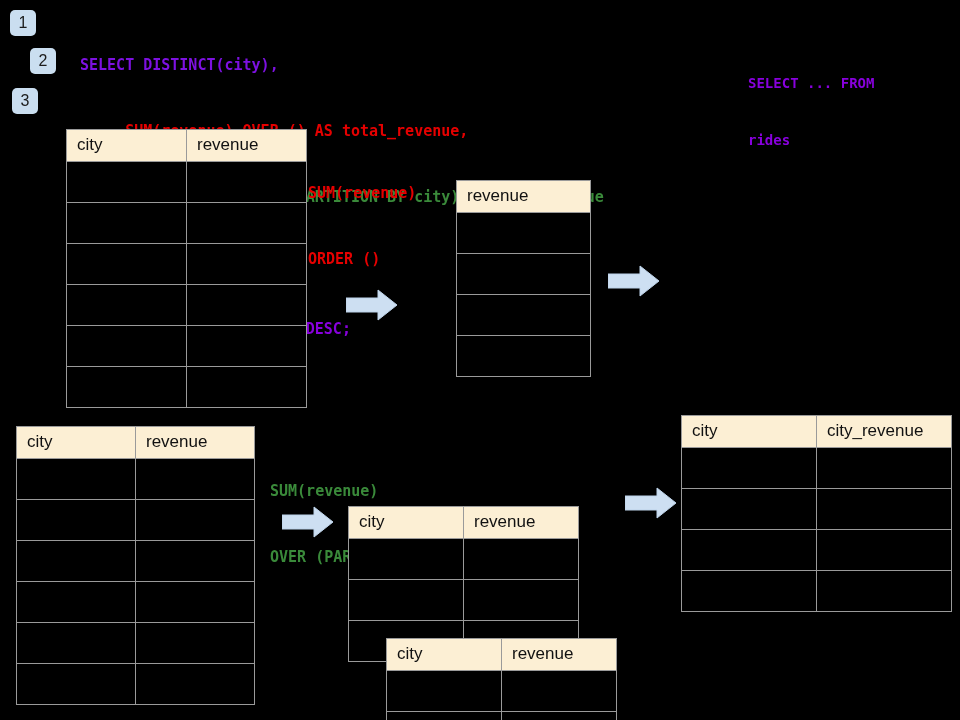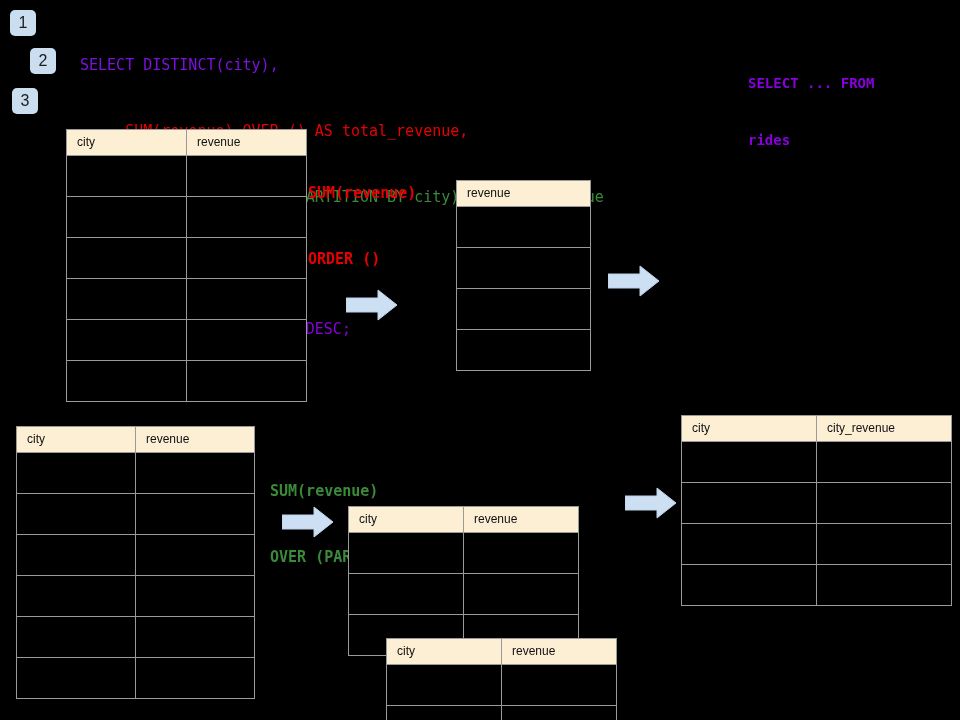--- a/index.html
+++ b/index.html
@@ -33,21 +33,21 @@
 
   
   .sql-block {
     position: absolute;
     font-family: "DejaVu Sans Mono", monospace;
     font-size: 15px;
     line-height: 22px;
     white-space: pre;
     letter-spacing: 0px;
   }
-  .sql-line { white-space: pre; }
+  .sql-line { white-space: pre; font-weight: bold; }
   .c-violet { color: #7d11e0; }
   .c-red    { color: #e60000; }
   .c-green  { color: #3a8a3a; }
   .c-purple { color: #8800dd; }
 
   
   .side-note {
     position: absolute;
     font-family: "DejaVu Sans Mono", monospace;
     font-size: 14px;
@@ -80,21 +80,21 @@
   .tbl th, .tbl td {
     border: 1px solid #9a9a9a;
     padding: 0;
     margin: 0;
   }
   .tbl th {
     background: #fcefd4;
     color: #111111;
     font-family: "Liberation Sans", sans-serif;
     font-weight: normal;
-    font-size: 12px;
+    font-size: 17px;
     text-align: left;
     padding: 5px 0 6px 10px;
     height: 26px;
     box-sizing: border-box;
   }
   .tbl td {
     background: #000000;
     height: 40px;
   }
 

